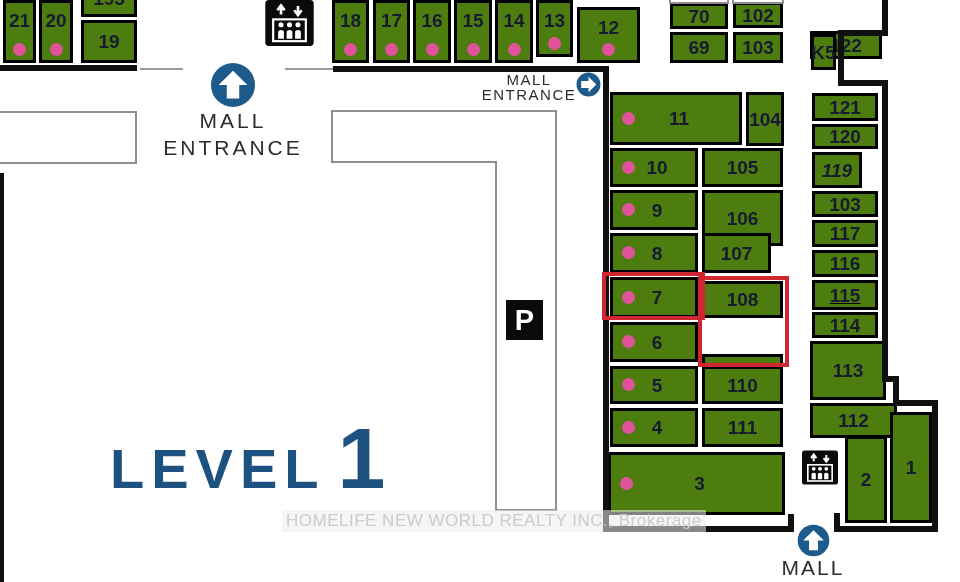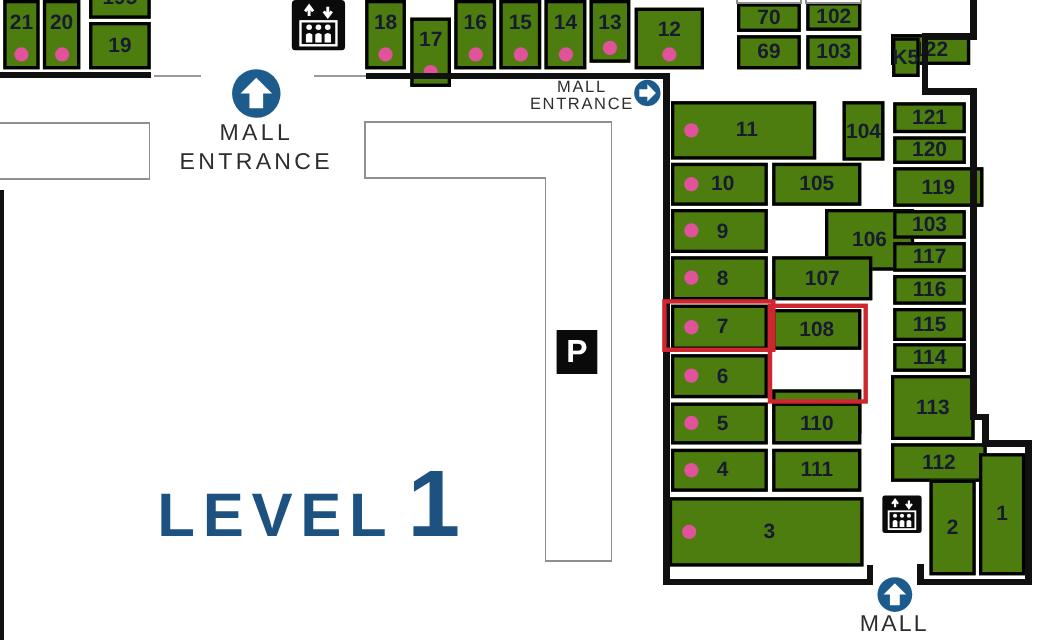--- a/index.html
+++ b/index.html
@@ -32,21 +32,21 @@
     display:flex;align-items:center;justify-content:center;
     font-size:29px;font-weight:bold;z-index:4;position:absolute;
   }
   
   .ent-label{position:absolute;z-index:4;color:#2d2d2d;text-align:center;font-weight:500;}
   #ent1-label{left:138px;top:107px;width:190px;font-size:21px;letter-spacing:3px;line-height:27px;}
   #ent2-label{left:464px;top:72px;width:130px;font-size:15px;letter-spacing:1.5px;line-height:15px;}
   #entb-label{left:763px;top:556px;width:100px;font-size:21px;letter-spacing:2px;}
   
   #level{position:absolute;left:110px;top:415px;display:flex;align-items:baseline;color:#1d5280;z-index:4;}
-  #level .level-word{font-size:56px;font-weight:bold;letter-spacing:7px;line-height:1;margin-left:33px;}
+  #level .level-word{font-size:56px;font-weight:bold;letter-spacing:7px;line-height:1;}
   #level .level-num{font-size:86px;font-weight:bold;margin-left:12px;line-height:1;}
   
   #watermark{
     position:absolute;left:282px;top:510px;z-index:6;font-size:17px;
     color:rgba(201,201,201,0.95);background:rgba(236,236,236,0.55);
     padding:1px 4px;letter-spacing:0.5px;white-space:nowrap;
   }
 </style>
 </head>
 <body>
@@ -65,21 +65,21 @@
       <div class="unit plain" style="left: 81px; top: -21px; width: 56px; height: 38px;">
         <span class="num">195</span>
       </div>
       <div class="unit plain" style="left: 81px; top: 20px; width: 56px; height: 43px;">
         <span class="num">19</span>
       </div>
       <div class="unit v" style="left: 332px; top: 0px; width: 37px; height: 63px;">
         <span class="num">18</span>
         <span class="dot"></span>
       </div>
-      <div class="unit v" style="left: 373px; top: 16px; width: 37px; height: 63px;">
+      <div class="unit v" style="left: 373px; top: 0px; width: 37px; height: 63px;">
         <span class="num">17</span>
         <span class="dot"></span>
       </div>
       <div class="unit v" style="left: 413px; top: 0px; width: 38px; height: 63px;">
         <span class="num">16</span>
         <span class="dot"></span>
       </div>
       <div class="unit v" style="left: 454px; top: 0px; width: 38px; height: 63px;">
         <span class="num">15</span>
         <span class="dot"></span>
@@ -111,42 +111,42 @@
       <div class="unit plain" style="left: 810px; top: 3px; width: 72px; height: 28px; margin-top: 28px;">
         <span class="num">122</span>
       </div>
       <div class="unit plain" style="left: 811px; top: 34px; width: 25px; height: 36px;">
         <span class="num">K5</span>
       </div>
       <div class="unit h" style="left: 610px; top: 92px; width: 132px; height: 53px; justify-content: center;">
         <span class="num">11</span>
         <span class="dot"></span>
       </div>
-      <div class="unit plain" style="left: 766px; top: 92px; width: 38px; height: 54px;">
+      <div class="unit plain" style="left: 746px; top: 92px; width: 38px; height: 54px;">
         <span class="num">104</span>
       </div>
       <div class="unit h" style="left: 610px; top: 148px; width: 88px; height: 39px;">
         <span class="num">10</span>
         <span class="dot"></span>
       </div>
       <div class="unit plain" style="left: 702px; top: 148px; width: 81px; height: 39px;">
         <span class="num">105</span>
       </div>
       <div class="unit h" style="left: 610px; top: 190px; width: 88px; height: 40px;">
         <span class="num">9</span>
         <span class="dot"></span>
       </div>
-      <div class="unit plain" style="left: 702px; top: 190px; width: 81px; height: 56px; margin-left: 48px;">
+      <div class="unit plain" style="left: 702px; top: 190px; width: 81px; height: 56px;">
         <span class="num">106</span>
       </div>
       <div class="unit h" style="left: 610px; top: 233px; width: 88px; height: 40px;">
         <span class="num">8</span>
         <span class="dot"></span>
       </div>
-      <div class="unit plain" style="left: 702px; top: 233px; width: 91px; height: 40px; text-align: center;">
+      <div class="unit plain" style="left: 702px; top: 233px; width: 69px; height: 40px; text-align: center;">
         <span class="num">107</span>
       </div>
       <div class="unit h" style="left: 610px; top: 277px; width: 88px; height: 41px;">
         <span class="num">7</span>
         <span class="dot"></span>
       </div>
       <div class="unit plain" style="left: 702px; top: 281px; width: 81px; height: 37px;">
         <span class="num">108</span>
       </div>
       <div class="unit h" style="left: 610px; top: 322px; width: 88px; height: 40px;">
@@ -173,33 +173,33 @@
       <div class="unit h" style="left: 608px; top: 452px; width: 177px; height: 63px;">
         <span class="num">3</span>
         <span class="dot"></span>
       </div>
       <div class="unit plain" style="left: 812px; top: 93px; width: 66px; height: 28px;">
         <span class="num">121</span>
       </div>
       <div class="unit plain" style="left: 812px; top: 124px; width: 66px; height: 25px;">
         <span class="num">120</span>
       </div>
-      <div class="unit plain" style="left: 812px; top: 152px; width: 82px; height: 36px;">
+      <div class="unit plain" style="left: 812px; top: 152px; width: 50px; height: 36px; font-style: italic;">
         <span class="num">119</span>
       </div>
       <div class="unit plain" style="left: 812px; top: 191px; width: 66px; height: 26px;">
         <span class="num">103</span>
       </div>
       <div class="unit plain" style="left: 812px; top: 220px; width: 66px; height: 27px;">
         <span class="num">117</span>
       </div>
       <div class="unit plain" style="left: 812px; top: 250px; width: 66px; height: 27px; justify-content: center;">
         <span class="num">116</span>
       </div>
-      <div class="unit plain" style="left: 812px; top: 280px; width: 66px; height: 30px;">
+      <div class="unit plain" style="left: 812px; top: 280px; width: 66px; height: 30px; text-decoration: underline;">
         <span class="num">115</span>
       </div>
       <div class="unit plain" style="left: 812px; top: 312px; width: 66px; height: 26px;">
         <span class="num">114</span>
       </div>
       <div class="unit plain" style="left: 810px; top: 341px; width: 76px; height: 59px;">
         <span class="num">113</span>
       </div>
       <div class="unit plain" style="left: 810px; top: 403px; width: 87px; height: 35px;">
         <span class="num">112</span>
@@ -290,14 +290,15 @@
 
   <div id="parking-icon">
     <span>P</span>
   </div>
 
   <div id="level">
     <span class="level-word">LEVEL</span>
     <span class="level-num">1</span>
   </div>
 
+  <div id="watermark">HOMELIFE NEW WORLD REALTY INC., Brokerage</div>
 
 </div>
 
 </body></html>

